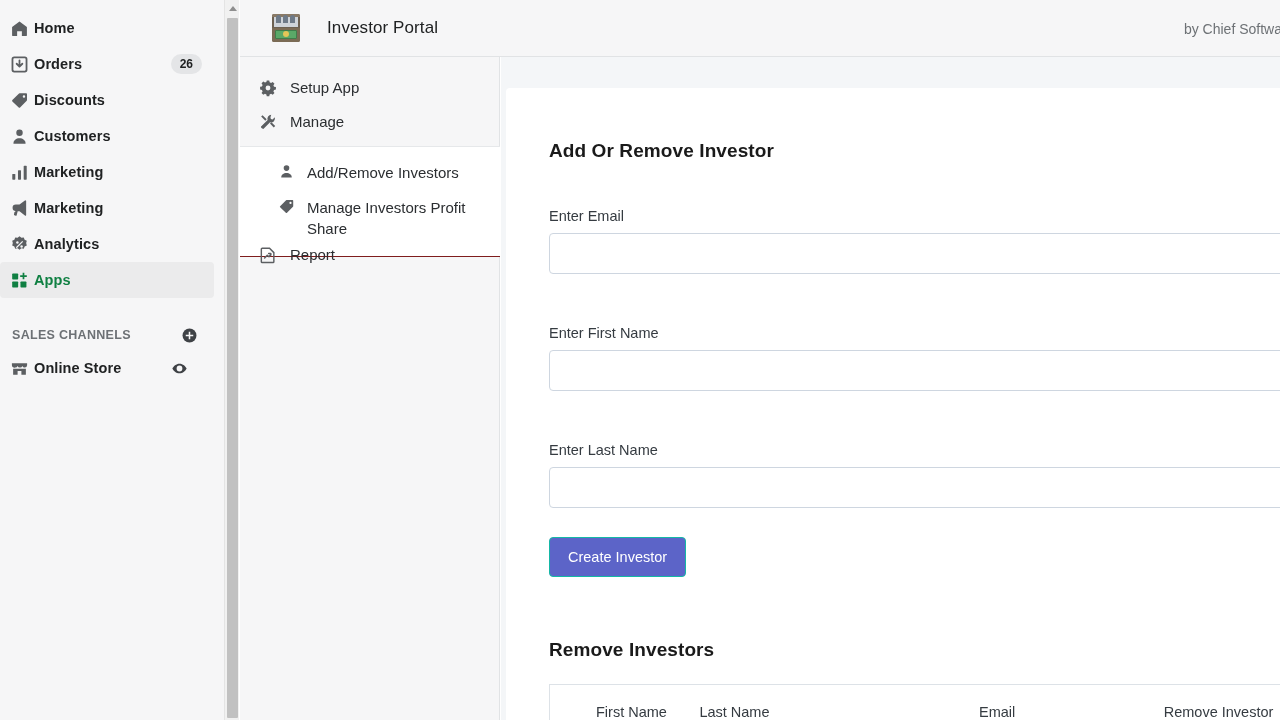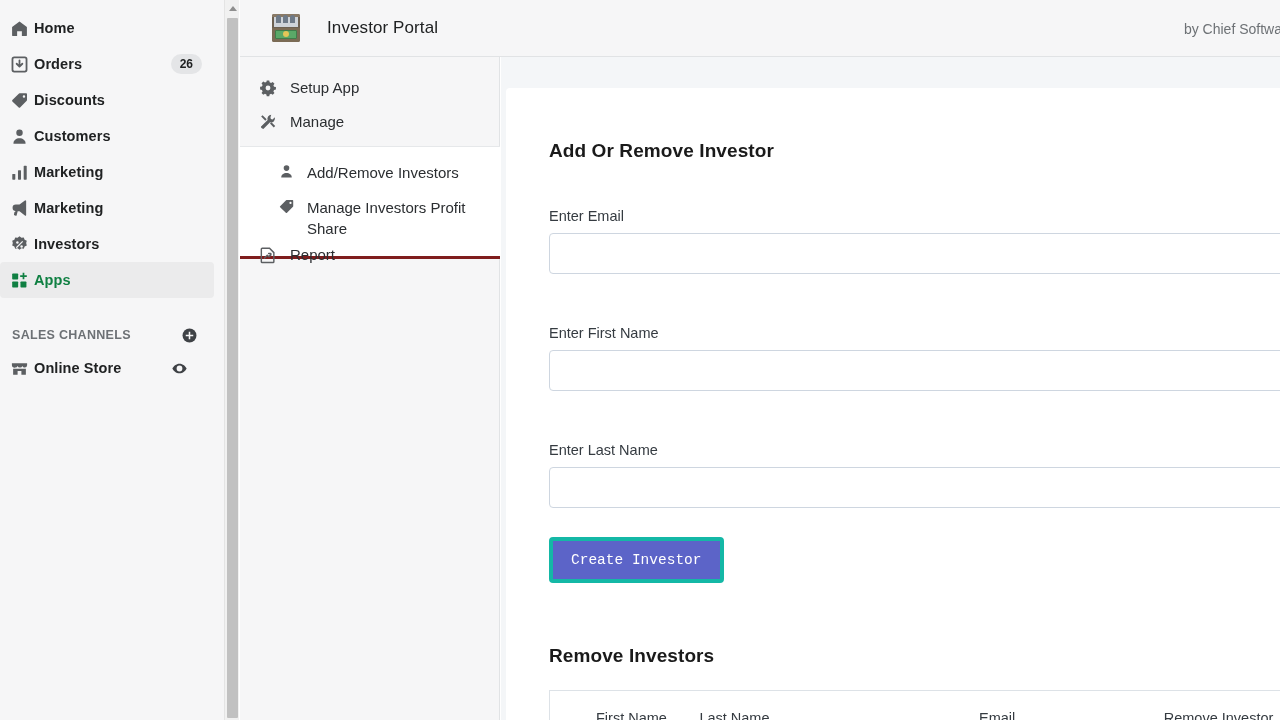--- a/index.html
+++ b/index.html
@@ -169,21 +169,21 @@
     display: flex; align-items: center; justify-content: center;
   }
   .side-item .slbl {
     font-size: 15px; color: #2b2e31;
   }
   #submenu {
     position: absolute; left: 0; top: 89px;
     width: 260px;
     background: #ffffff;
     border-top: 1px solid #e6e8ea;
-    border-bottom: 3px solid #7f1d1d;
+    border-bottom: 1px solid #7f1d1d;
     padding: 8px 0 10px 0;
   }
   .sub-item {
     display: flex; align-items: flex-start;
     padding: 7px 14px 7px 36px; gap: 11px;
     cursor: pointer;
   }
   .sub-item .sico {
     width: 20px; min-width: 20px; color: #5c5f62;
     display: flex; align-items: center; justify-content: center;
@@ -224,27 +224,27 @@
     border: 1px solid #ced6e0;
     border-radius: 4px;
     font-size: 14px; color: #212529;
     padding: 0 12px;
     font-family: "Liberation Sans", sans-serif;
     outline: none;
   }
   #create-btn {
     margin-top: 29px;
     background: #5c64c8;
-    border: 4px solid #14b8a6;
+    border: 1px solid #14b8a6;
     border-radius: 4px;
     color: #ffffff;
     font-size: 14.5px;
     padding: 10px 18px;
     cursor: pointer;
-    font-family: Liberation Mono, monospace;
+    font-family: Liberation Sans, sans-serif;
     line-height: 18px;
   }
   #table-title {
     font-size: 19px; font-weight: 700; color: #1a1a1a;
     margin-top: 62px; letter-spacing: .1px;
   }
   #investor-table {
     margin-top: 23px;
     width: 845px;
     border: 1px solid #dde2e7;
@@ -331,21 +331,21 @@
     <span class="ico">
       <svg width="19" height="19" viewBox="0 0 20 20" fill="currentColor">
           <path d="M10 1.4l2 1.6 2.5-.5.9 2.4 2.3 1.1-.7 2.5.7 2.5-2.3 1.1-.9 2.4-2.5-.5-2 1.6-2-1.6-2.5.5-.9-2.4-2.3-1.1.7-2.5-.7-2.5 2.3-1.1.9-2.4 2.5.5z"></path>
           <g fill="#f6f6f7">
             <circle cx="7.8" cy="7.8" r="1.3"></circle>
             <circle cx="12.2" cy="12.2" r="1.3"></circle>
             <path d="M12.9 6.3l.9.9-6.7 6.7-.9-.9z"></path>
           </g>
         </svg>
     </span>
-    <span class="lbl">Investors</span>
+    <span class="lbl">Analytics</span>
   </div>
 
   <div class="nav-item active">
     <span class="ico">
       <svg width="19" height="19" viewBox="0 0 20 20" fill="currentColor">
           <rect x="2.3" y="2.6" width="6.3" height="6.3" rx=".8"></rect>
           <rect x="2.3" y="11.1" width="6.3" height="6.3" rx=".8"></rect>
           <rect x="11" y="11.1" width="6.3" height="6.3" rx=".8"></rect>
           <path d="M13.3 1.8h1.8v2.6h2.6v1.8h-2.6v2.6h-1.8V6.2h-2.6V4.4h2.6z"></path>
         </svg>

